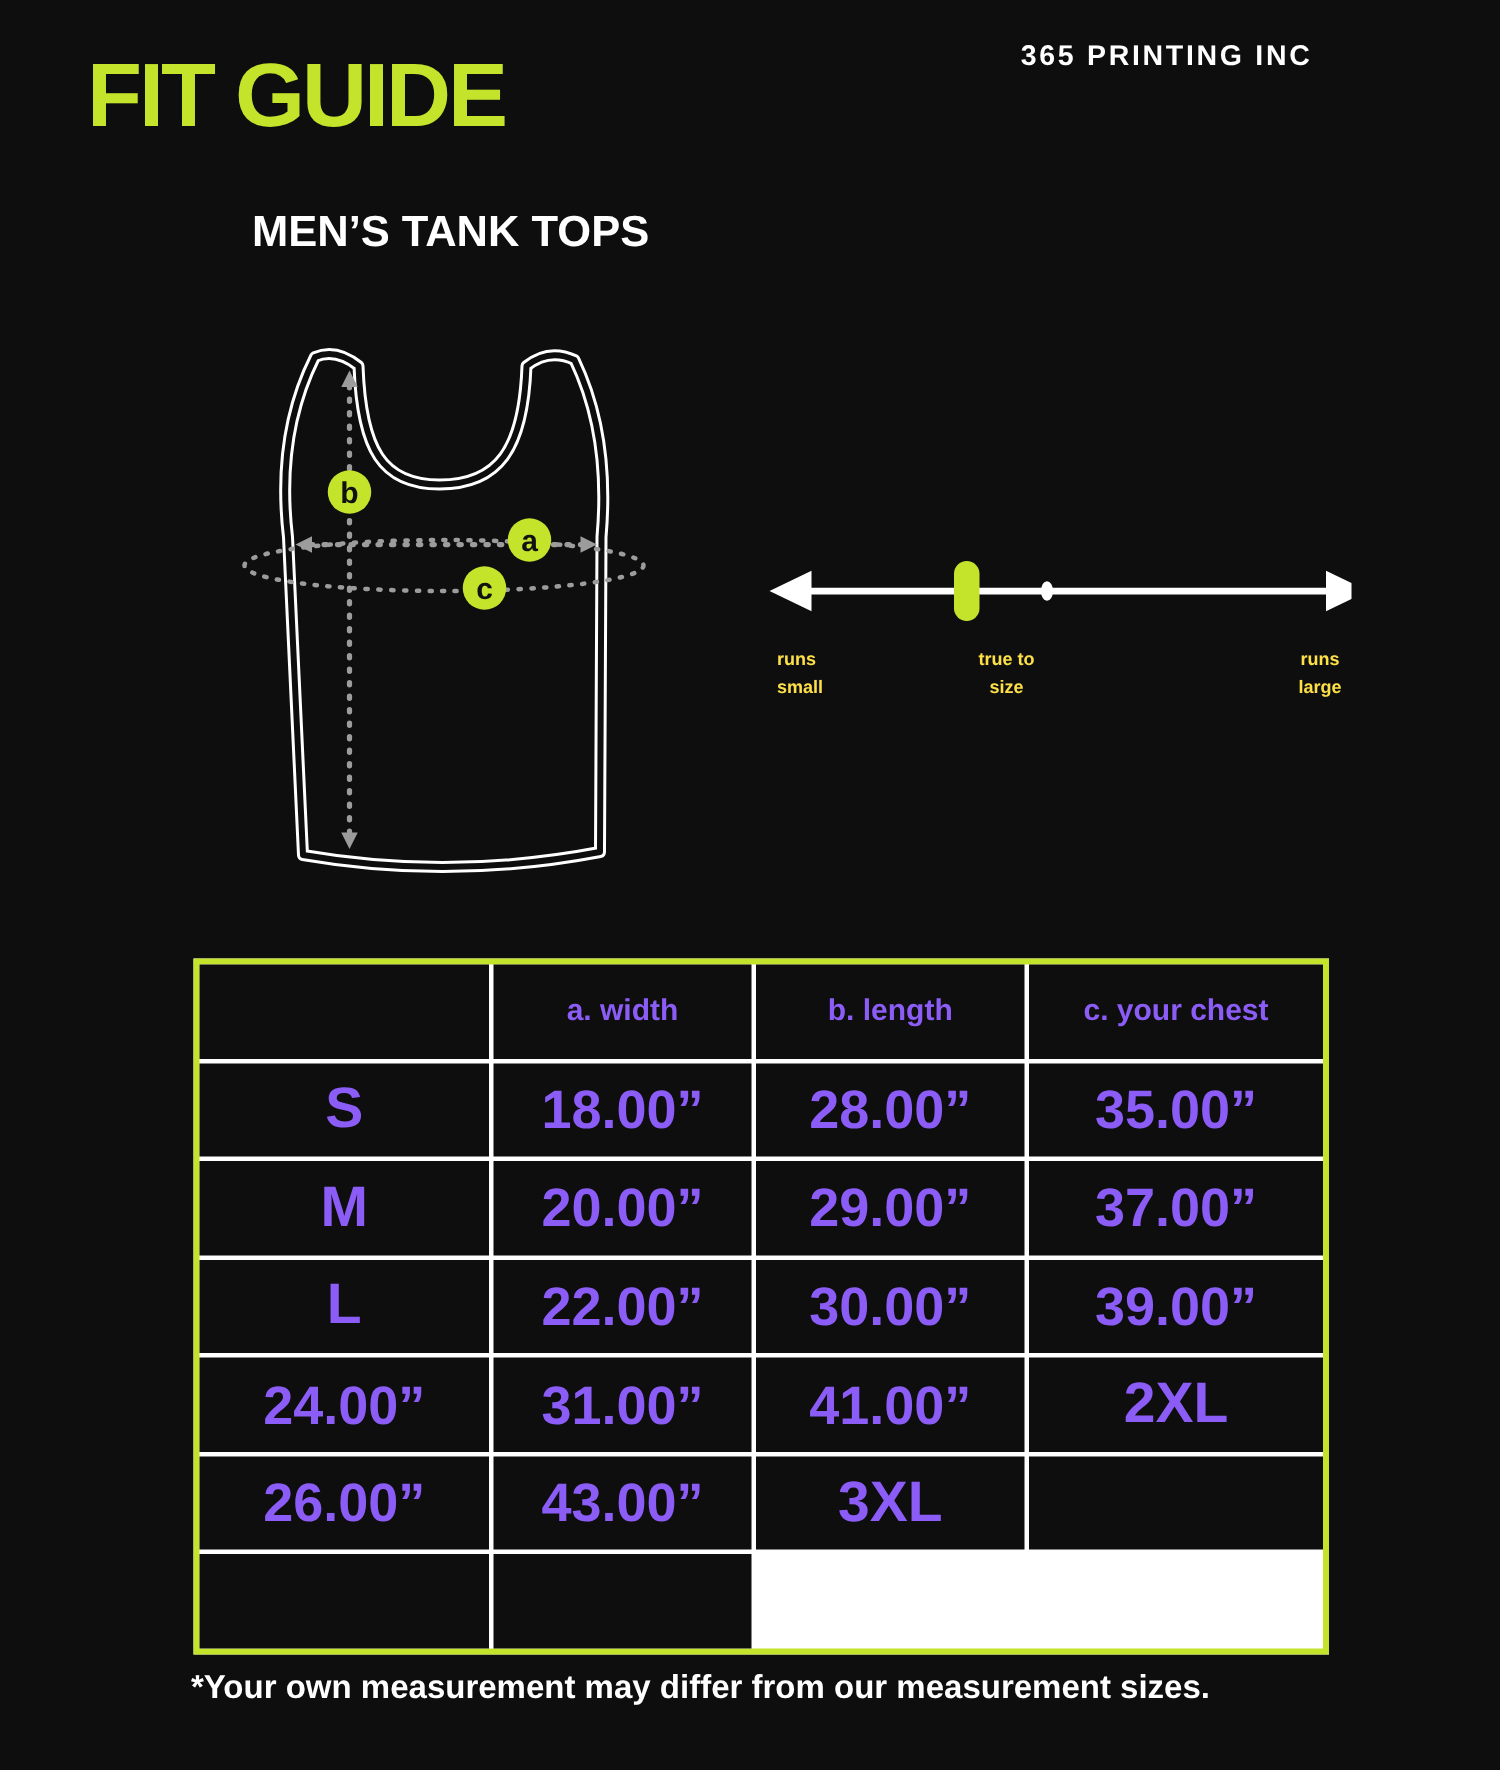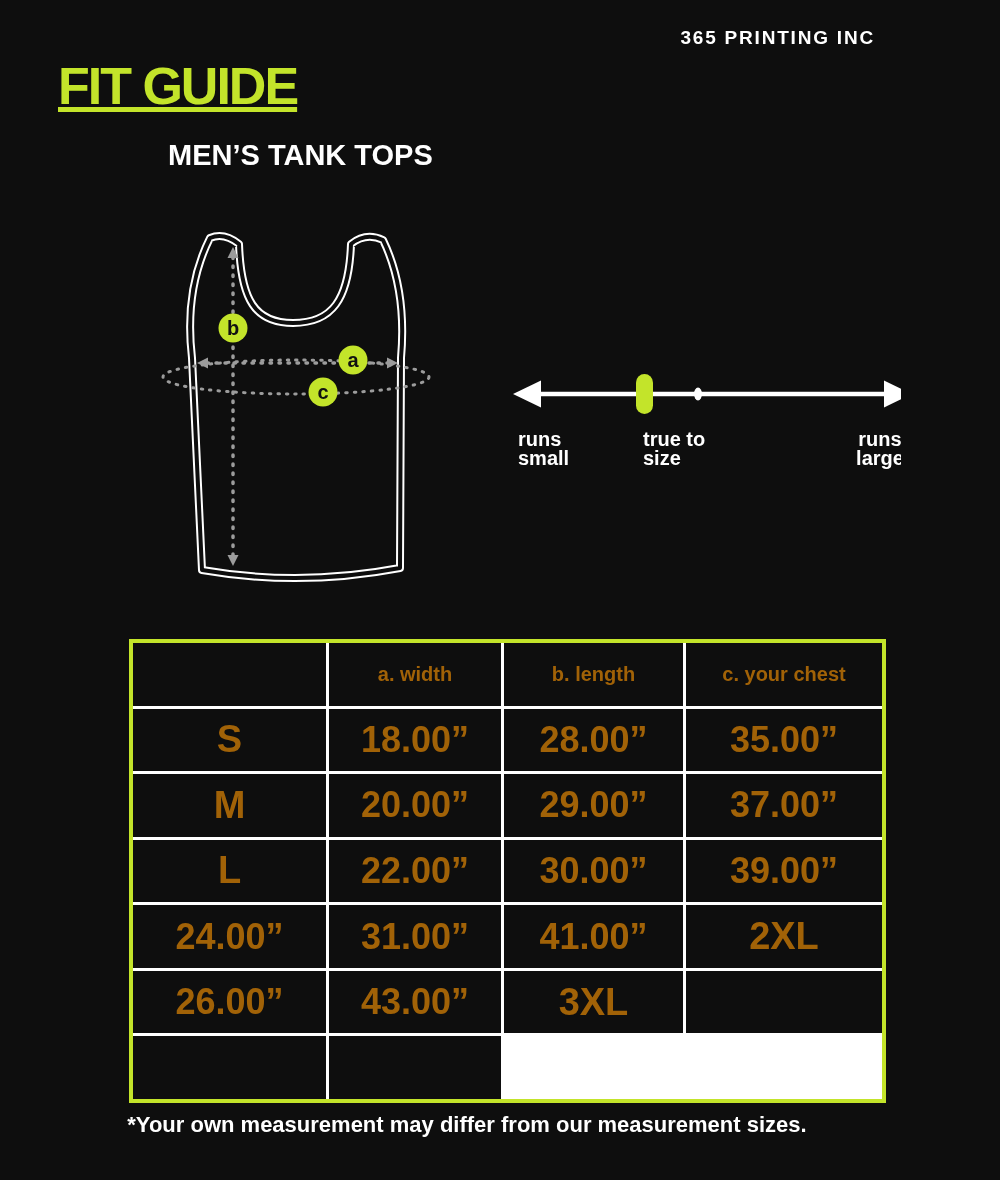--- a/index.html
+++ b/index.html
@@ -7,48 +7,48 @@
   .stage {
     position:relative; width:901px; height:1180px; background:var(--bg);
     font-family:"Liberation Sans", sans-serif; font-weight:bold; color:#ffffff;
     overflow:hidden;
   }
   .brand {
     position:absolute; top:27px; right:26px;
     font-size:19px; letter-spacing:1.8px; color:#ffffff;
   }
   .title {
-    position:absolute; left:58px; top:60px;
-    font-size:52px; letter-spacing:-2px; color:var(--accent); line-height:1;text-decoration:underline;
+    position:absolute; left:58px; top:34px;
+    font-size:60px; letter-spacing:-2px; color:var(--accent); line-height:1;
   }
   .subtitle {
     position:absolute; left:168px; top:140px;
     font-size:29px; letter-spacing:0px; color:#ffffff; line-height:1.1;
   }
   .tank-svg { position:absolute; left:160px; top:225px; }
   .scale-svg { position:absolute; left:505px; top:371px; }
   .scale-label {
-    position:absolute; font-size:20px; line-height:19px;
-    white-space:pre-line; color:#ffffff;
+    position:absolute; font-size:12px; line-height:19px;
+    white-space:pre-line; color:#fde047;
   }
   .scale-label.small  { left:518px; top:430px; text-align:left;  }
-  .scale-label.true   { left:643px; top:430px; width:100px; text-align:left; }
+  .scale-label.true   { left:621px; top:430px; width:100px; text-align:center; }
   .scale-label.large  { left:830px; top:430px; width:100px; text-align:center; }
 
   .size-table {
     position:absolute; left:129px; top:639px; width:757px; height:464px;
     box-sizing:border-box; border:4px solid var(--accent); background:#ffffff;
     display:grid;
     grid-template-columns:193fr 172fr 179fr 196fr;
     grid-template-rows:repeat(7, 1fr);
     gap:3px;
   }
   .cell {
     background:var(--bg); display:flex; align-items:center; justify-content:center;
-    color:#a16207;
+    color:#8b5cf6;
   }
   .cell.hdr  { font-size:20px; }
   .cell.size { font-size:38px; }
   .cell.val  { font-size:36px; }
 
   .footnote {
     position:absolute; left:0; right:0; top:1112px; text-align:center;
     font-size:22px; color:#ffffff;padding-left:33px;
   }
 </style>

